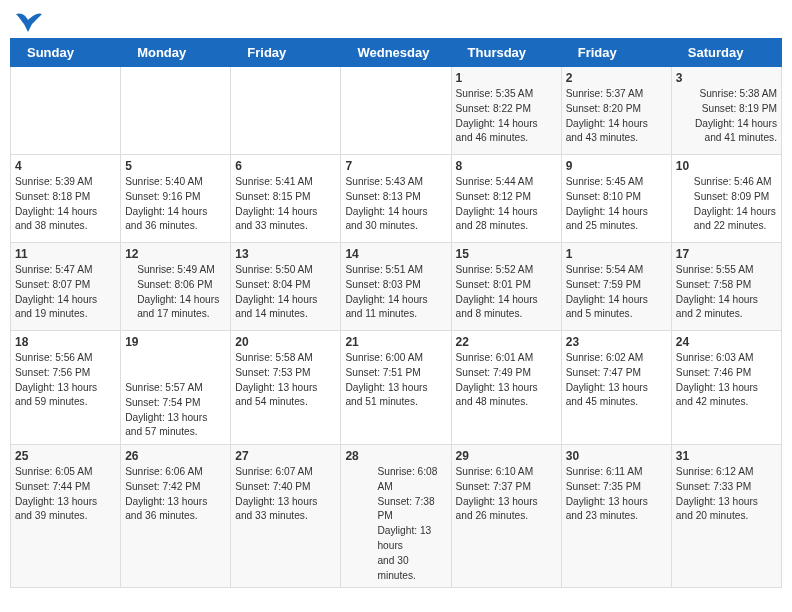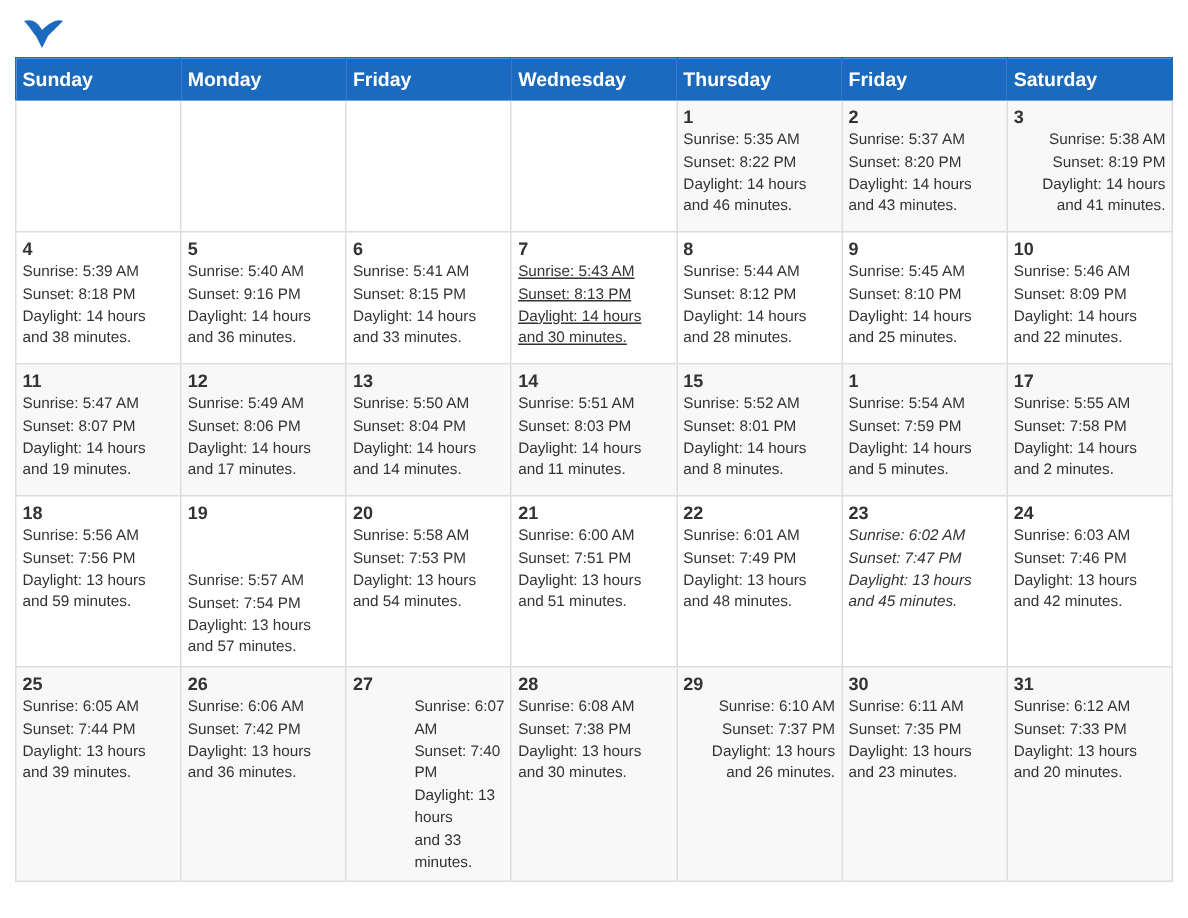--- a/index.html
+++ b/index.html
@@ -42,21 +42,21 @@
     table {
       width: 100%;
       border-collapse: collapse;
       table-layout: fixed;
     }
     thead tr {
       background-color: #1a6bbf;
       color: #fff;
     }
     thead th {
-      padding: 6px 4px;
+      padding: 6px 16px;
       text-align: left;
       font-size: 13px;
       font-weight: bold;
       border: 1px solid #1a6bbf;
     }
     tbody tr {
       border-bottom: 1px solid #ccc;
     }
     tbody td {
       vertical-align: top;
@@ -160,58 +160,58 @@
         </td>
         <td>
           <div class="date-num">6</div>
           <div class="cell-content" style="white-space: pre-line;">Sunrise: 5:41 AM
 Sunset: 8:15 PM
 Daylight: 14 hours
 and 33 minutes.</div>
         </td>
         <td>
           <div class="date-num">7</div>
-          <div class="cell-content" style="white-space: pre-line; text-decoration: underline;">Sunrise: 5:43 AM
+          <div class="cell-content" style="white-space: pre-line;">Sunrise: 5:43 AM
 Sunset: 8:13 PM
 Daylight: 14 hours
 and 30 minutes.</div>
         </td>
         <td>
           <div class="date-num">8</div>
           <div class="cell-content" style="white-space: pre-line;">Sunrise: 5:44 AM
 Sunset: 8:12 PM
 Daylight: 14 hours
 and 28 minutes.</div>
         </td>
         <td>
           <div class="date-num">9</div>
           <div class="cell-content" style="white-space: pre-line;">Sunrise: 5:45 AM
 Sunset: 8:10 PM
 Daylight: 14 hours
 and 25 minutes.</div>
         </td>
         <td>
           <div class="date-num">10</div>
-          <div class="cell-content" style="white-space: pre-line;">Sunrise: 5:46 AM
+          <div class="cell-content" style="white-space: pre-line; margin-left: 18px;">Sunrise: 5:46 AM
 Sunset: 8:09 PM
 Daylight: 14 hours
 and 22 minutes.</div>
         </td>
       </tr>
       <tr>
         <td>
           <div class="date-num">11</div>
           <div class="cell-content" style="white-space: pre-line;">Sunrise: 5:47 AM
 Sunset: 8:07 PM
 Daylight: 14 hours
 and 19 minutes.</div>
         </td>
         <td>
           <div class="date-num">12</div>
-          <div class="cell-content" style="white-space: pre-line;">Sunrise: 5:49 AM
+          <div class="cell-content" style="white-space: pre-line; margin-left: 12px;">Sunrise: 5:49 AM
 Sunset: 8:06 PM
 Daylight: 14 hours
 and 17 minutes.</div>
         </td>
         <td>
           <div class="date-num">13</div>
           <div class="cell-content" style="white-space: pre-line;">Sunrise: 5:50 AM
 Sunset: 8:04 PM
 Daylight: 14 hours
 and 14 minutes.</div>
@@ -276,21 +276,21 @@
         </td>
         <td>
           <div class="date-num">22</div>
           <div class="cell-content" style="white-space: pre-line;">Sunrise: 6:01 AM
 Sunset: 7:49 PM
 Daylight: 13 hours
 and 48 minutes.</div>
         </td>
         <td>
           <div class="date-num">23</div>
-          <div class="cell-content" style="white-space: pre-line; font-style: italic;">Sunrise: 6:02 AM
+          <div class="cell-content" style="white-space: pre-line;">Sunrise: 6:02 AM
 Sunset: 7:47 PM
 Daylight: 13 hours
 and 45 minutes.</div>
         </td>
         <td>
           <div class="date-num">24</div>
           <div class="cell-content" style="white-space: pre-line;">Sunrise: 6:03 AM
 Sunset: 7:46 PM
 Daylight: 13 hours
 and 42 minutes.</div>
@@ -306,35 +306,35 @@
         </td>
         <td>
           <div class="date-num">26</div>
           <div class="cell-content" style="white-space: pre-line;">Sunrise: 6:06 AM
 Sunset: 7:42 PM
 Daylight: 13 hours
 and 36 minutes.</div>
         </td>
         <td>
           <div class="date-num">27</div>
-          <div class="cell-content" style="white-space: pre-line; margin-left: 41px;">Sunrise: 6:07 AM
+          <div class="cell-content" style="white-space: pre-line;">Sunrise: 6:07 AM
 Sunset: 7:40 PM
 Daylight: 13 hours
 and 33 minutes.</div>
         </td>
         <td>
           <div class="date-num">28</div>
-          <div class="cell-content" style="white-space: pre-line;">Sunrise: 6:08 AM
+          <div class="cell-content" style="white-space: pre-line; margin-left: 32px;">Sunrise: 6:08 AM
 Sunset: 7:38 PM
 Daylight: 13 hours
 and 30 minutes.</div>
         </td>
         <td>
           <div class="date-num">29</div>
-          <div class="cell-content" style="white-space: pre-line; text-align: right;">Sunrise: 6:10 AM
+          <div class="cell-content" style="white-space: pre-line;">Sunrise: 6:10 AM
 Sunset: 7:37 PM
 Daylight: 13 hours
 and 26 minutes.</div>
         </td>
         <td>
           <div class="date-num">30</div>
           <div class="cell-content" style="white-space: pre-line;">Sunrise: 6:11 AM
 Sunset: 7:35 PM
 Daylight: 13 hours
 and 23 minutes.</div>

